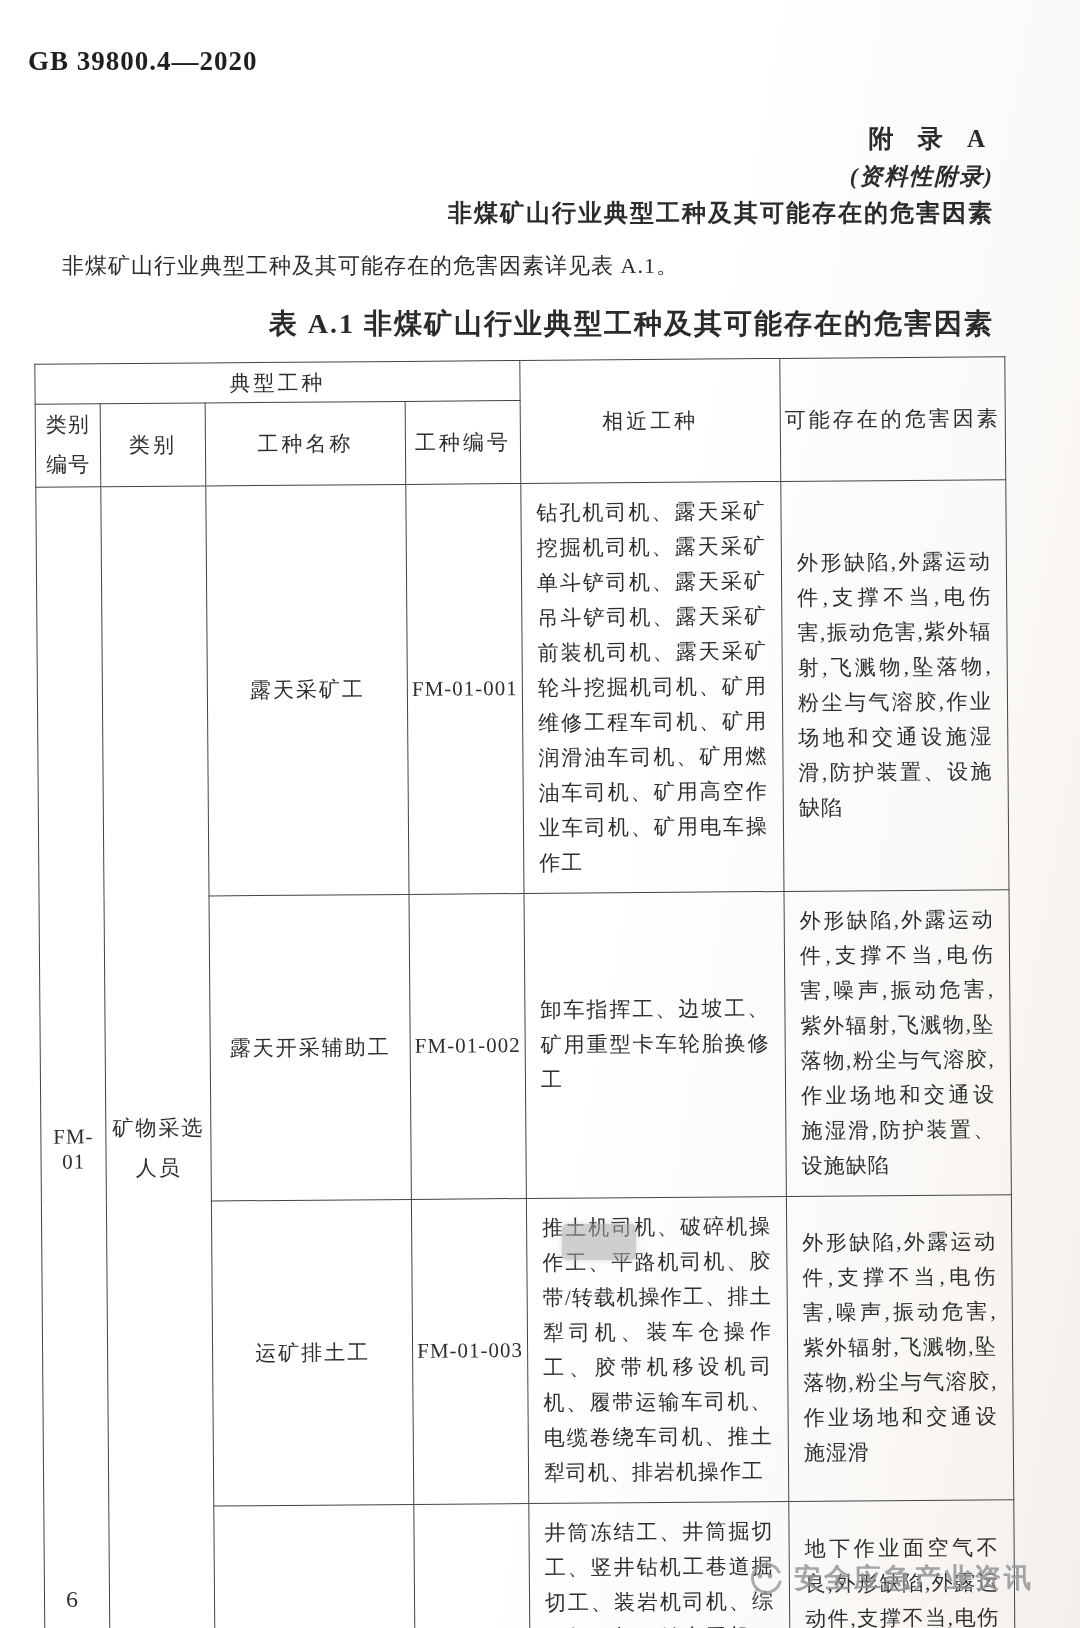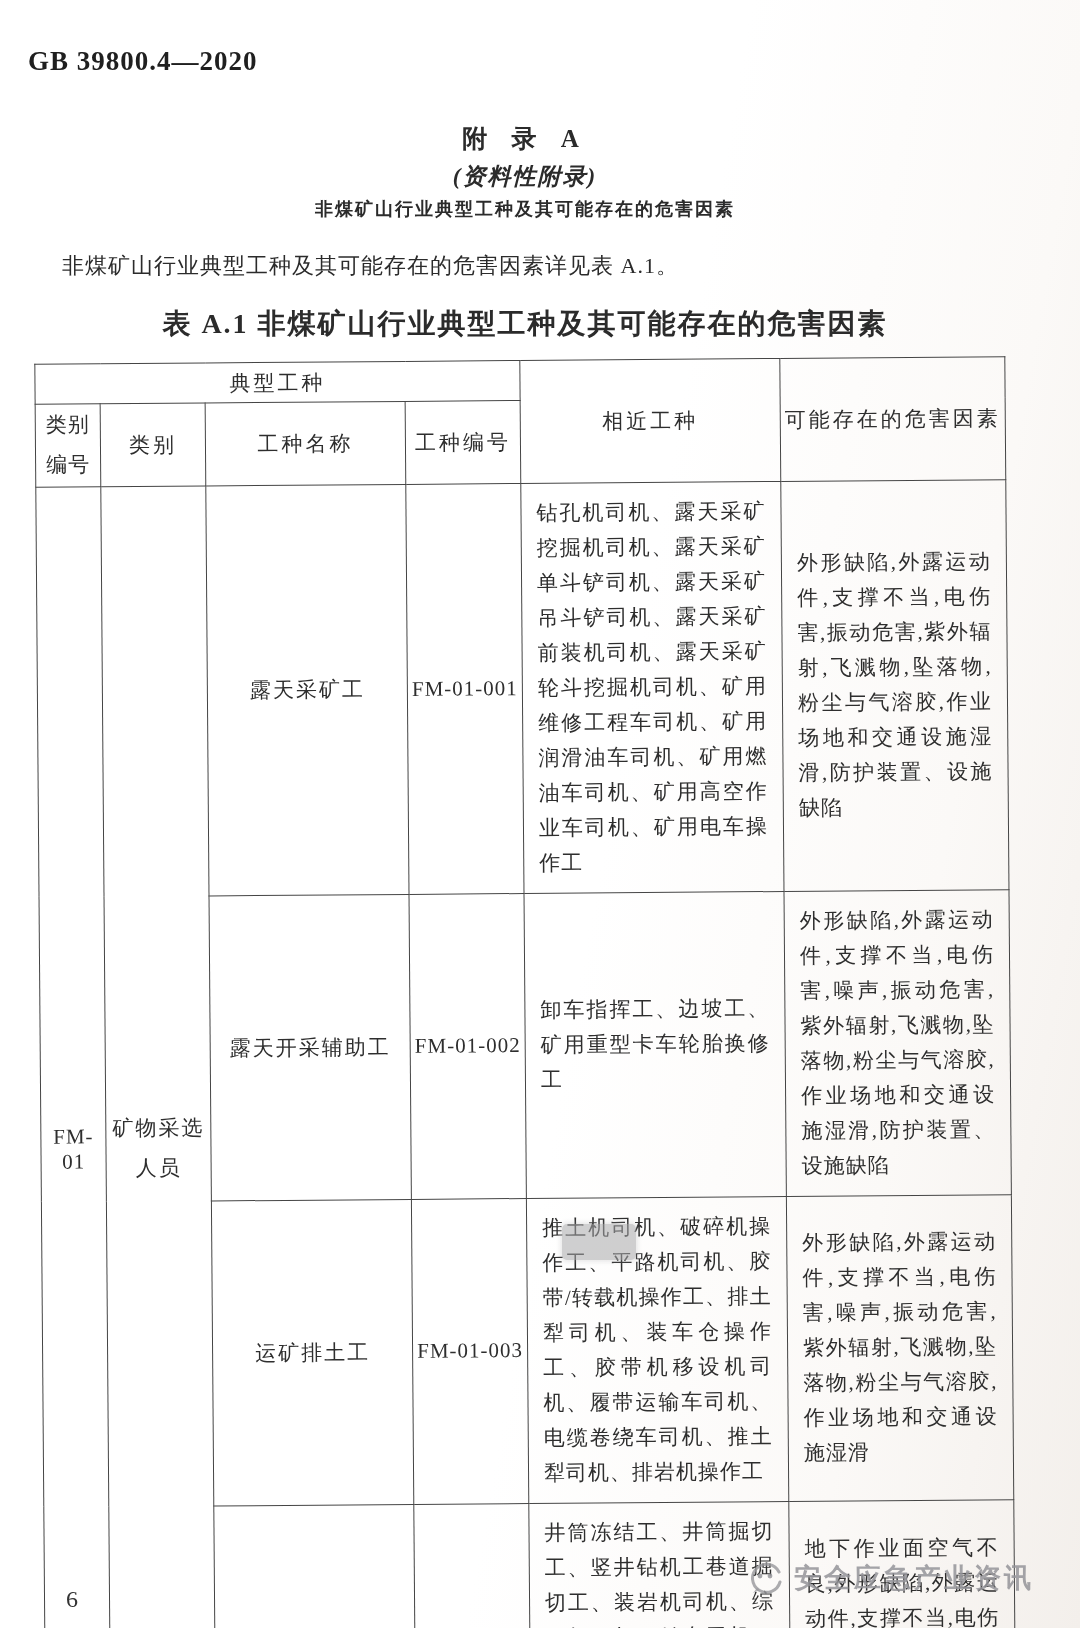--- a/index.html
+++ b/index.html
@@ -6,24 +6,24 @@
   body{
     width:1080px;height:1628px;position:relative;overflow:hidden;
     background:linear-gradient(100deg,#ffffff 55%,#fbf9f7 80%,#f3efeb 100%);
     font-family:"Liberation Serif","DejaVu Serif",serif;
     color:#2b2b2b;
   }
   .std-code{
     position:absolute;left:28px;top:18px;
     font-size:27px;font-weight:bold;letter-spacing:1px;color:#1f1f1f;margin-top:28px;
   }
-  .centered{position:absolute;left:40px;width:970px;text-align:center;}
+  .centered{position:absolute;left:24px;width:970px;text-align:right;}
   .apx-title{top:122px;font-size:25px;font-weight:bold;letter-spacing:9px;}
   .apx-sub{top:161px;font-size:23px;font-weight:bold;letter-spacing:2px;font-style:italic;}
-  .apx-heading{top:197px;font-size:18px;font-weight:bold;letter-spacing:2px;}
+  .apx-heading{top:197px;font-size:24px;font-weight:bold;letter-spacing:2px;}
   .intro{
     position:absolute;left:62px;top:251px;width:940px;
     font-size:22px;letter-spacing:1px;
   }
   .caption{top:305px;font-size:28px;font-weight:bold;letter-spacing:2px;}
 
   .table-wrap{
     position:absolute;left:40px;top:360px;width:970px;
     transform:rotate(-0.45deg);transform-origin:50% 50%;
   }

